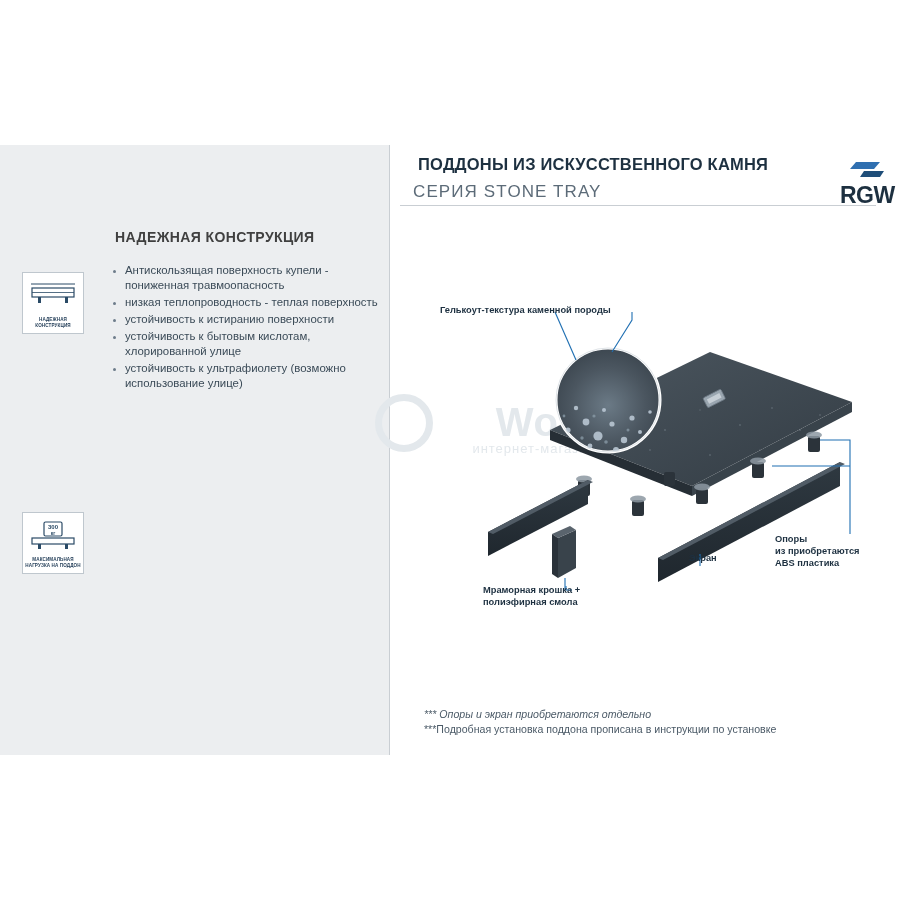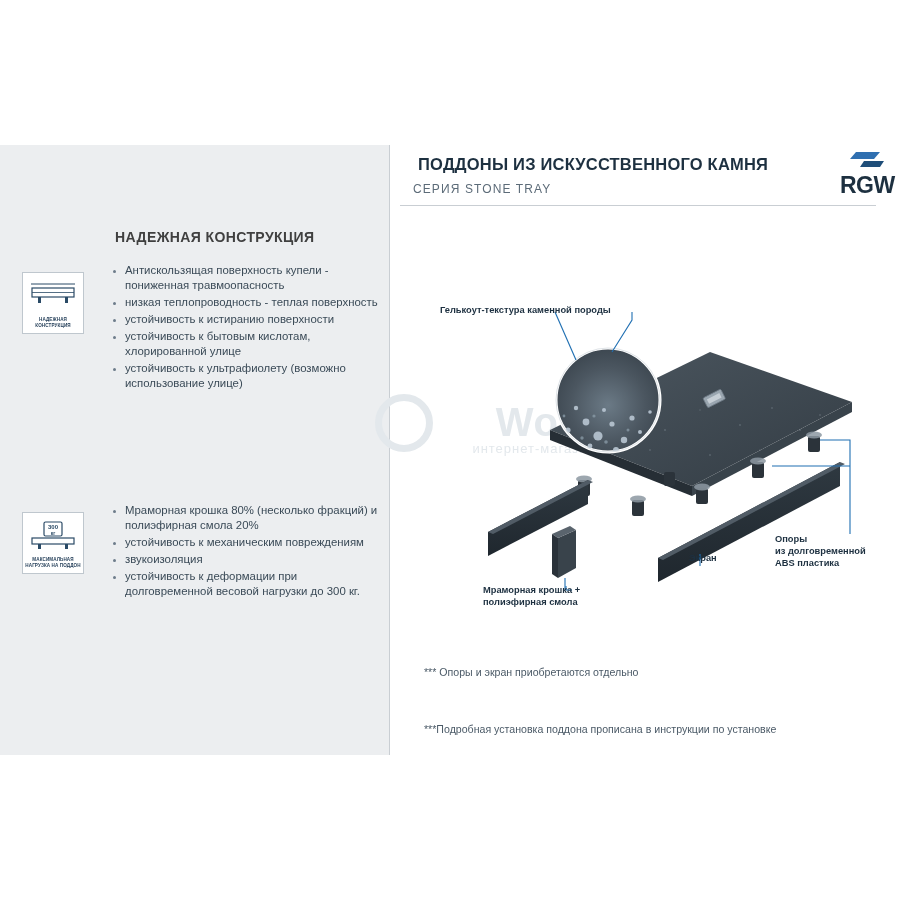--- a/index.html
+++ b/index.html
@@ -124,38 +124,38 @@
     top: 155px;
     font-size: 16.5px;
     font-weight: bold;
     color: #1d3040;
     letter-spacing: 0.2px;
   }
   .header-sub {
     position: absolute;
     left: 413px;
     top: 182px;
-    font-size: 12px;
+    font-size: 17px;
     color: #5c6b78;
     letter-spacing: 1.1px;
   }
   .header-rule {
     position: absolute;
     left: 400px;
     top: 205px;
     width: 476px;
     height: 1px;
     background: #c9ced3;
   }
 
   
   .logo {
     position: absolute;
     left: 840px;
-    top: 150px;
+    top: 160px;
     width: 50px;
     height: 48px;
     text-align: center;
   }
   .logo-text {
     position: absolute;
     left: 0px;
     top: 22px;
     font-size: 23px;
     font-weight: bold;
@@ -217,21 +217,21 @@
   #callout-screen  { left: 689px; top: 552px; }
   #callout-supports{ left: 775px; top: 533px; }
   #callout-marble  { left: 448px; top: 584px; margin-left: 35px; }
 
   
   .footnote {
     position: absolute;
     font-size: 10.6px;
     color: #4b5a67;
   }
-  #footnote-1 { left: 424px; top: 666px; }
+  #footnote-1 { left: 424px; top: 708px; font-style: italic; }
   #footnote-2 { left: 424px; top: 723px; }
 </style>
 </head>
 <body>
 
 <div id="page">
 
   <div class="left-panel">
     <div class="left-panel-inner"></div>
   </div>
@@ -273,26 +273,20 @@
   </div>
 
   <ul class="bullet-list" id="list-1">
     <li>Антискользящая поверхность купели - пониженная травмоопасность</li>
     <li>низкая теплопроводность - теплая поверхность</li>
     <li>устойчивость к истиранию поверхности</li>
     <li>устойчивость к бытовым кислотам, хлорированной улице</li>
     <li>устойчивость к ультрафиолету (возможно использование улице)</li>
   </ul>
 
-  <ul class="bullet-list" id="list-2">
-    <li>Мраморная крошка 80% (несколько фракций) и полиэфирная смола 20%</li>
-    <li>устойчивость к механическим повреждениям</li>
-    <li>звукоизоляция</li>
-    <li>устойчивость к деформации при долговременной весовой нагрузки до 300 кг.</li>
-  </ul>
 
   <div class="header-title">ПОДДОНЫ ИЗ ИСКУССТВЕННОГО КАМНЯ</div>
   <div class="header-sub">СЕРИЯ STONE TRAY</div>
   <div class="header-rule"></div>
 
   <div class="logo">
     <svg width="50" height="24" viewBox="0 0 50 24" xmlns="http://www.w3.org/2000/svg">
       <polygon points="16,2 40,2 34,9 10,9" fill="#2f6fb0"></polygon>
       <polygon points="24,11 44,11 40,17 20,17" fill="#1f4e79"></polygon>
     </svg>
@@ -430,21 +424,21 @@
       <g fill="#1f6fb2">
         <circle cx="212" cy="62" r="0"></circle>
       </g>
     </svg>
   </div>
 
   <div class="callout" id="callout-gelcoat">Гелькоут-текстура каменной породы</div>
   <div class="callout" id="callout-screen">Экран</div>
   <div class="callout" id="callout-supports">
     <span>Опоры</span><br>
-    <span>из долговременной</span><br>
+    <span>из приобретаются</span><br>
     <span>ABS пластика</span>
   </div>
   <div class="callout" id="callout-marble">
     <span>Мраморная крошка +</span><br>
     <span>полиэфирная смола</span>
   </div>
 
   <div class="footnote" id="footnote-1">*** Опоры и экран приобретаются отдельно</div>
   <div class="footnote" id="footnote-2">***Подробная установка поддона прописана в инструкции по установке</div>
 

